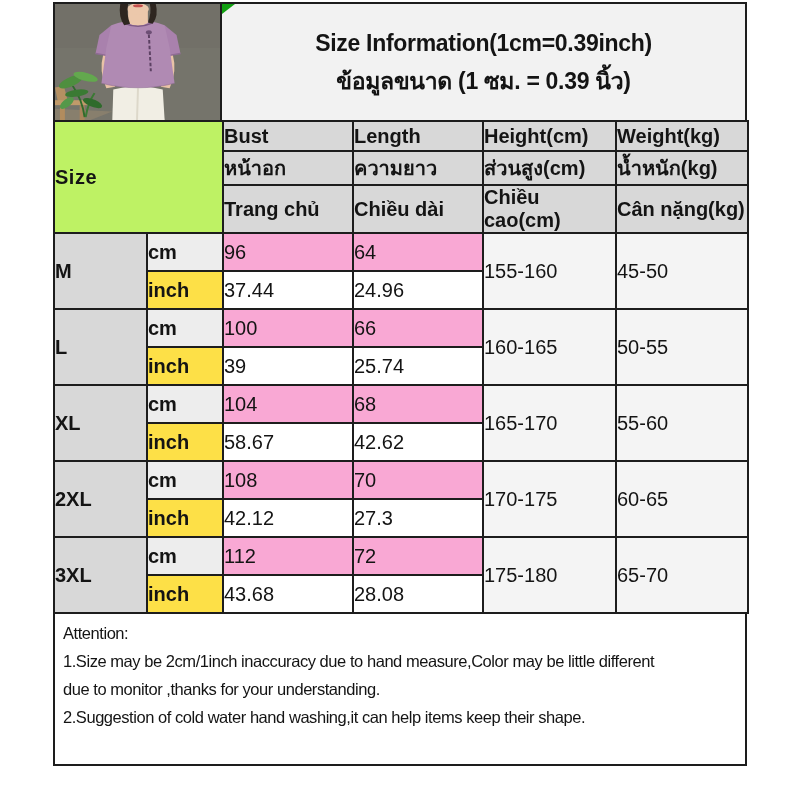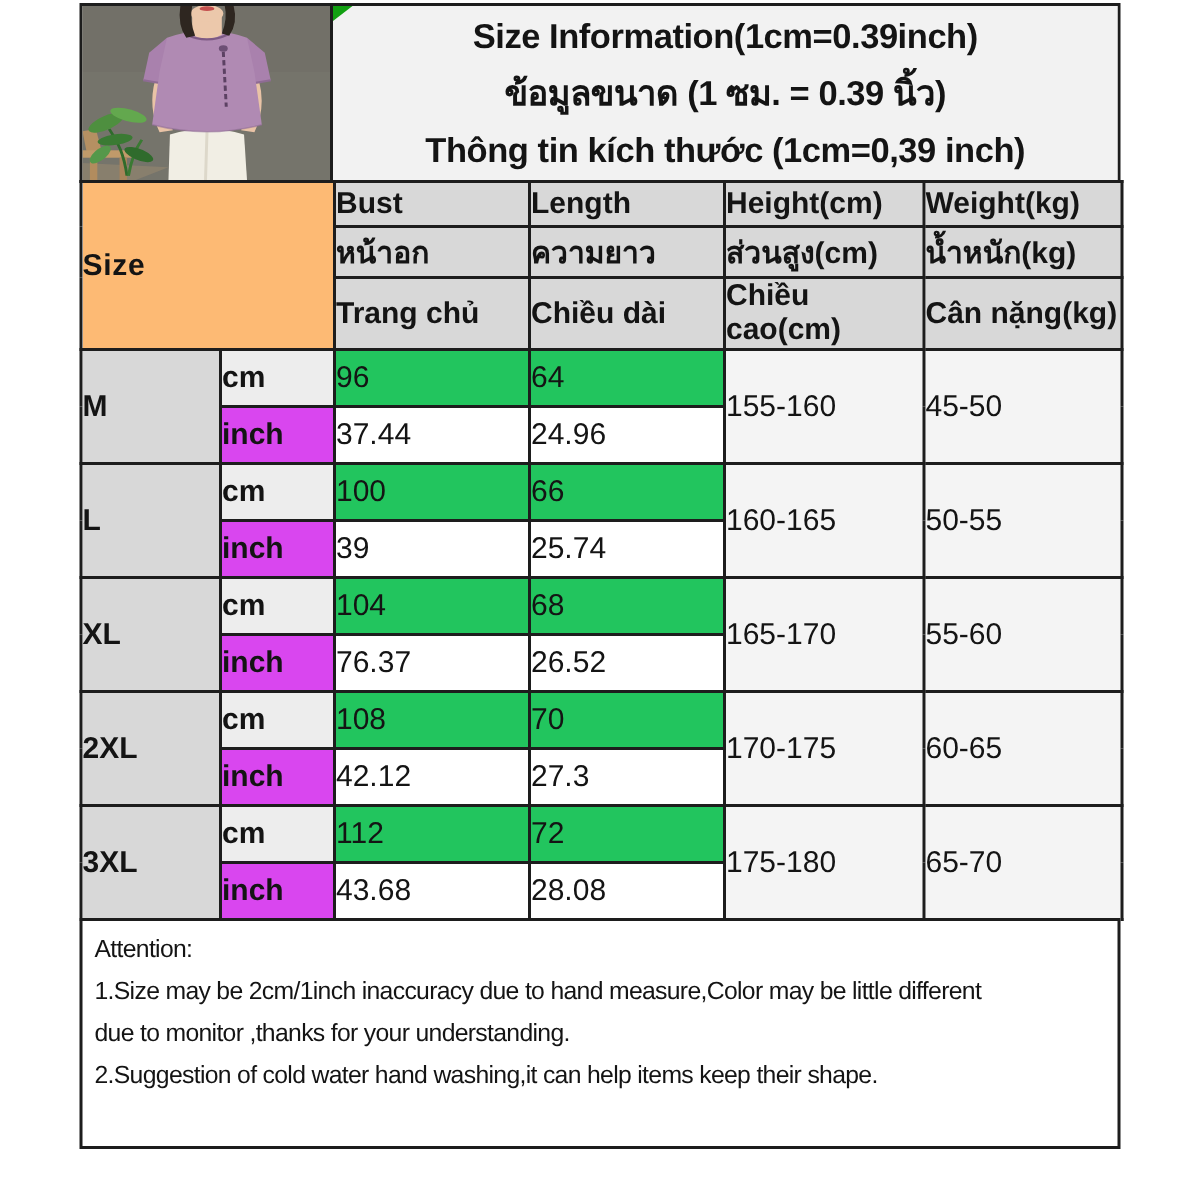--- a/index.html
+++ b/index.html
@@ -17,26 +17,26 @@
   .green-flag{position:absolute;left:0;top:0;width:0;height:0;
     border-top:10px solid #12a012;border-right:13px solid transparent;}
 
   
   table.size-table{width:694px;margin-top:-2px;border-collapse:collapse;table-layout:fixed;}
   table.size-table td{border:2px solid #1d1d1d;text-align:left;vertical-align:middle;padding:0;
     font-size:20px;overflow:hidden;}
   thead tr{height:30px;}
   tbody tr{height:38px;}
   td.hdr{background:#d8d8d8;font-weight:bold;}
-  td.size-big{background:#fdba74;font-weight:bold;font-size:37px;letter-spacing:0.5px;}
+  td.size-big{background:#bef264;font-weight:bold;font-size:37px;letter-spacing:0.5px;}
   td.size-label{background:#d8d8d8;font-weight:bold;font-size:21px;}
   td.unit{font-weight:bold;}
   td.unit-cm{background:#ededed;}
-  td.unit-inch{background:#d946ef;}
-  td.cm-val{background:#22c55e;}
+  td.unit-inch{background:#fde047;}
+  td.cm-val{background:#f9a8d4;}
   td.inch-val{background:#ffffff;}
   td.range{background:#f4f4f4;}
   td.thick-b{border-bottom-width:3px;margin-top:40px;}
 
   
   .attention{border:2px solid #1d1d1d;margin-top:-2px;height:154px;box-sizing:border-box;
     background:#ffffff;padding:5px 8px 0 8px;font-size:16.5px;line-height:28px;
     letter-spacing:-0.45px;white-space:pre-line;}
 </style>
 </head>
@@ -84,21 +84,20 @@
           <path d="M102,0 Q105,16 99,28 L94,26 Q98,12 96,0 Z" fill="#2e2620"></path>
           <line x1="95" y1="43" x2="97" y2="95" stroke="#5c4163" stroke-width="2" stroke-dasharray="5,3"></line>
           <circle cx="95" cy="40" r="3" fill="#6d4f75"></circle>
         </g>
       </svg>
     </div>
     <div class="title-cell">
       <div class="green-flag"></div>
       <div class="t-line">Size Information(1cm=0.39inch)</div>
       <div class="t-line">ข้อมูลขนาด (1 ซม. = 0.39 นิ้ว)</div>
-      <div class="t-line">Thông tin kích thước (1cm=0,39 inch)</div>
     </div>
   </div>
 
   <table class="size-table">
     <colgroup>
       <col style="width:93px">
         <col style="width:76px">
         <col style="width:130px">
       <col style="width:130px">
         <col style="width:133px">
@@ -157,22 +156,22 @@
       <tr>
         <td class="size-label" rowspan="2">XL</td>
         <td class="unit unit-cm thick-b">cm</td>
         <td class="cm-val thick-b">104</td>
         <td class="cm-val thick-b">68</td>
         <td class="range" rowspan="2">165-170</td>
         <td class="range" rowspan="2">55-60</td>
       </tr>
       <tr>
         <td class="unit unit-inch">inch</td>
-        <td class="inch-val">76.37</td>
-        <td class="inch-val">26.52</td>
+        <td class="inch-val">58.67</td>
+        <td class="inch-val">42.62</td>
       </tr>
 
       <tr>
         <td class="size-label" rowspan="2">2XL</td>
         <td class="unit unit-cm thick-b">cm</td>
         <td class="cm-val thick-b">108</td>
         <td class="cm-val thick-b">70</td>
         <td class="range" rowspan="2">170-175</td>
         <td class="range" rowspan="2">60-65</td>
       </tr>

